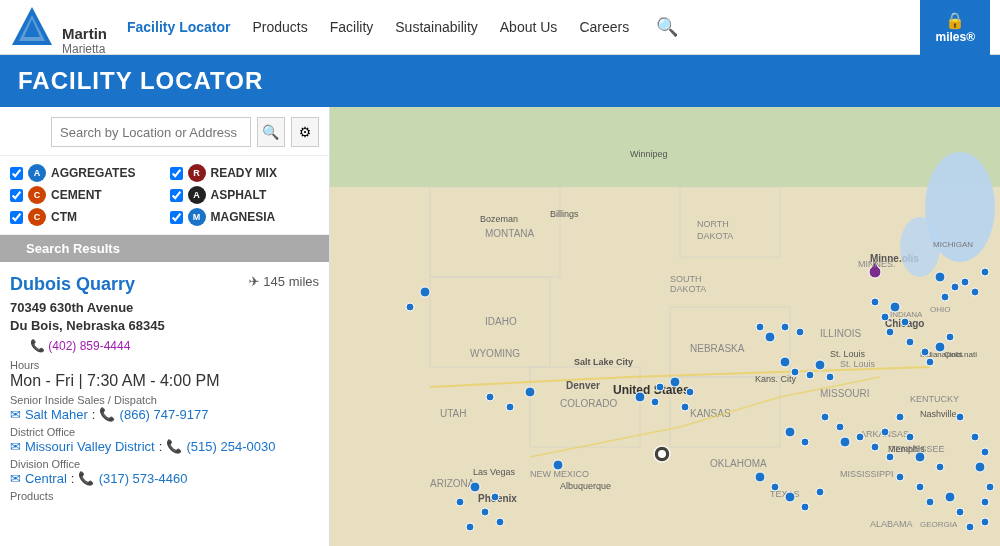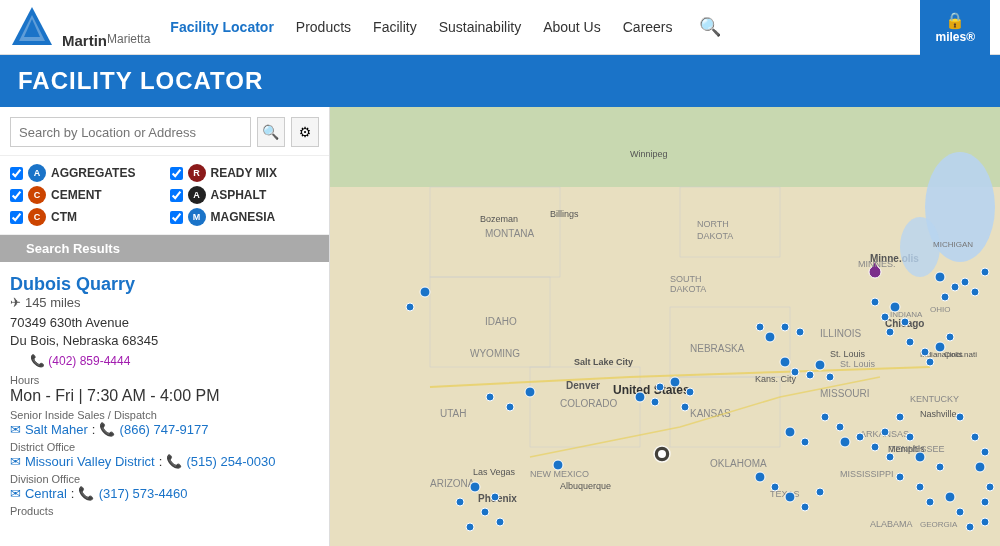--- a/index.html
+++ b/index.html
@@ -19,21 +19,21 @@
       align-items: center;
       gap: 8px;
       margin-right: 20px;
     }
     .logo-triangle {
       width: 44px;
       height: 44px;
     }
     .logo-text {
       display: flex;
-      flex-direction: row;
+      flex-direction: column;
       line-height: 1.1;
       margin-top: 28px;
     }
     .logo-text .martin { font-size: 15px; font-weight: bold; color: #333; }
     .logo-text .marietta { font-size: 12px; color: #666; }
     nav {
       display: flex;
       align-items: center;
       gap: 22px;
       flex: 1;
@@ -108,20 +108,21 @@
       gap: 6px;
       border-bottom: 1px solid #eee;
     }
     .search-input {
       flex: 1;
       height: 30px;
       border: 1px solid #ccc;
       padding: 0 8px;
       font-size: 13px;
       color: #4d7c0f;
+      margin-left: 41px;
     }
     .search-btn, .settings-btn {
       width: 28px;
       height: 30px;
       border: 1px solid #ccc;
       background: #f5f5f5;
       cursor: pointer;
       display: flex;
       align-items: center;
       justify-content: center;
@@ -180,39 +181,38 @@
     .result-content {
       padding: 12px 10px;
       overflow-y: auto;
       flex: 1;
     }
     .result-title-row {
       display: flex;
       align-items: flex-start;
       justify-content: space-between;
       margin-bottom: 4px;
-      flex-direction: column;
     }
     .result-name {
       font-size: 18px;
       font-weight: bold;
       color: #1a73c8;
       cursor: pointer;
     }
     .result-distance {
       display: flex;
       align-items: center;
       gap: 4px;
       font-size: 13px;
       color: #555;
       white-space: nowrap;
     }
     .result-address {
       font-size: 13px;
-      font-weight: normal;
+      font-weight: bold;
       color: #333;
       line-height: 1.4;
       margin-bottom: 4px;
     }
     .result-phone {
       font-size: 12px;
       color: #a21caf;
       cursor: pointer;
       margin-bottom: 6px;
       margin-left: 20px;

